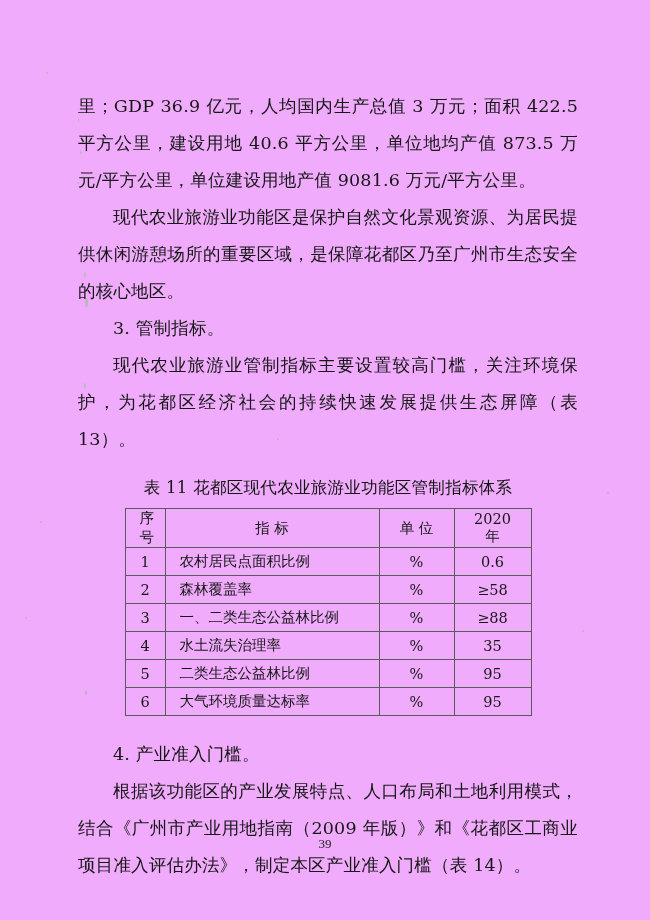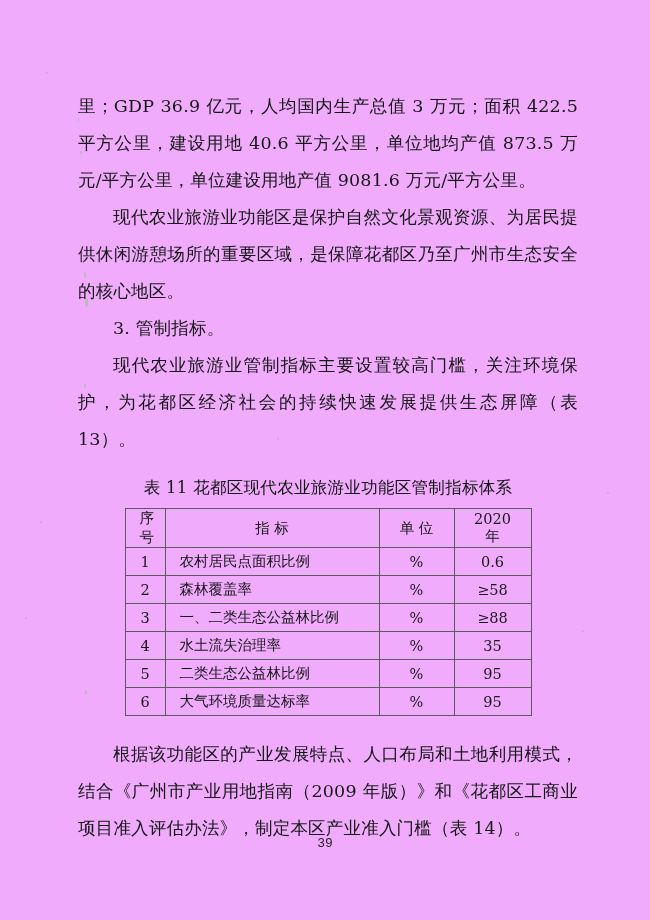--- a/index.html
+++ b/index.html
@@ -87,21 +87,21 @@
 
   
   .page-number {
     position: absolute;
     left: 0;
     right: 0;
     top: 836px;
     text-align: center;
     font-size: 13px;
     color: #222;
-    font-family: Liberation Mono, monospace;
+    font-family: Liberation Serif, serif;
   }
 </style>
 </head>
 <body>
 
 <div class="page">
 
   <div class="speckle" style="left:46px;  top:72px;  width:2px; height:2px;"></div>
   <div class="speckle" style="left:78px;  top:118px; width:1px; height:4px;"></div>
   <div class="speckle" style="left:80px;  top:151px; width:2px; height:3px;"></div>
@@ -182,20 +182,21 @@
             <td class="t-name">大气环境质量达标率</td>
             <td class="t-unit">%</td>
             <td class="t-year">95</td>
           </tr>
         </tbody>
       </table>
     </div>
 
     <div style="height:20px"></div>
 
+    <p class="para indent">4. 产业准入门槛。</p>
 
     <p class="para indent">根据该功能区的产业发展特点、人口布局和土地利用模式，结合《广州市产业用地指南（2009 年版）》和《花都区工商业项目准入评估办法》，制定本区产业准入门槛（表 14）。</p>
 
   </div>
 
   <div class="page-number">39</div>
 
 </div>
 
 </body></html>

